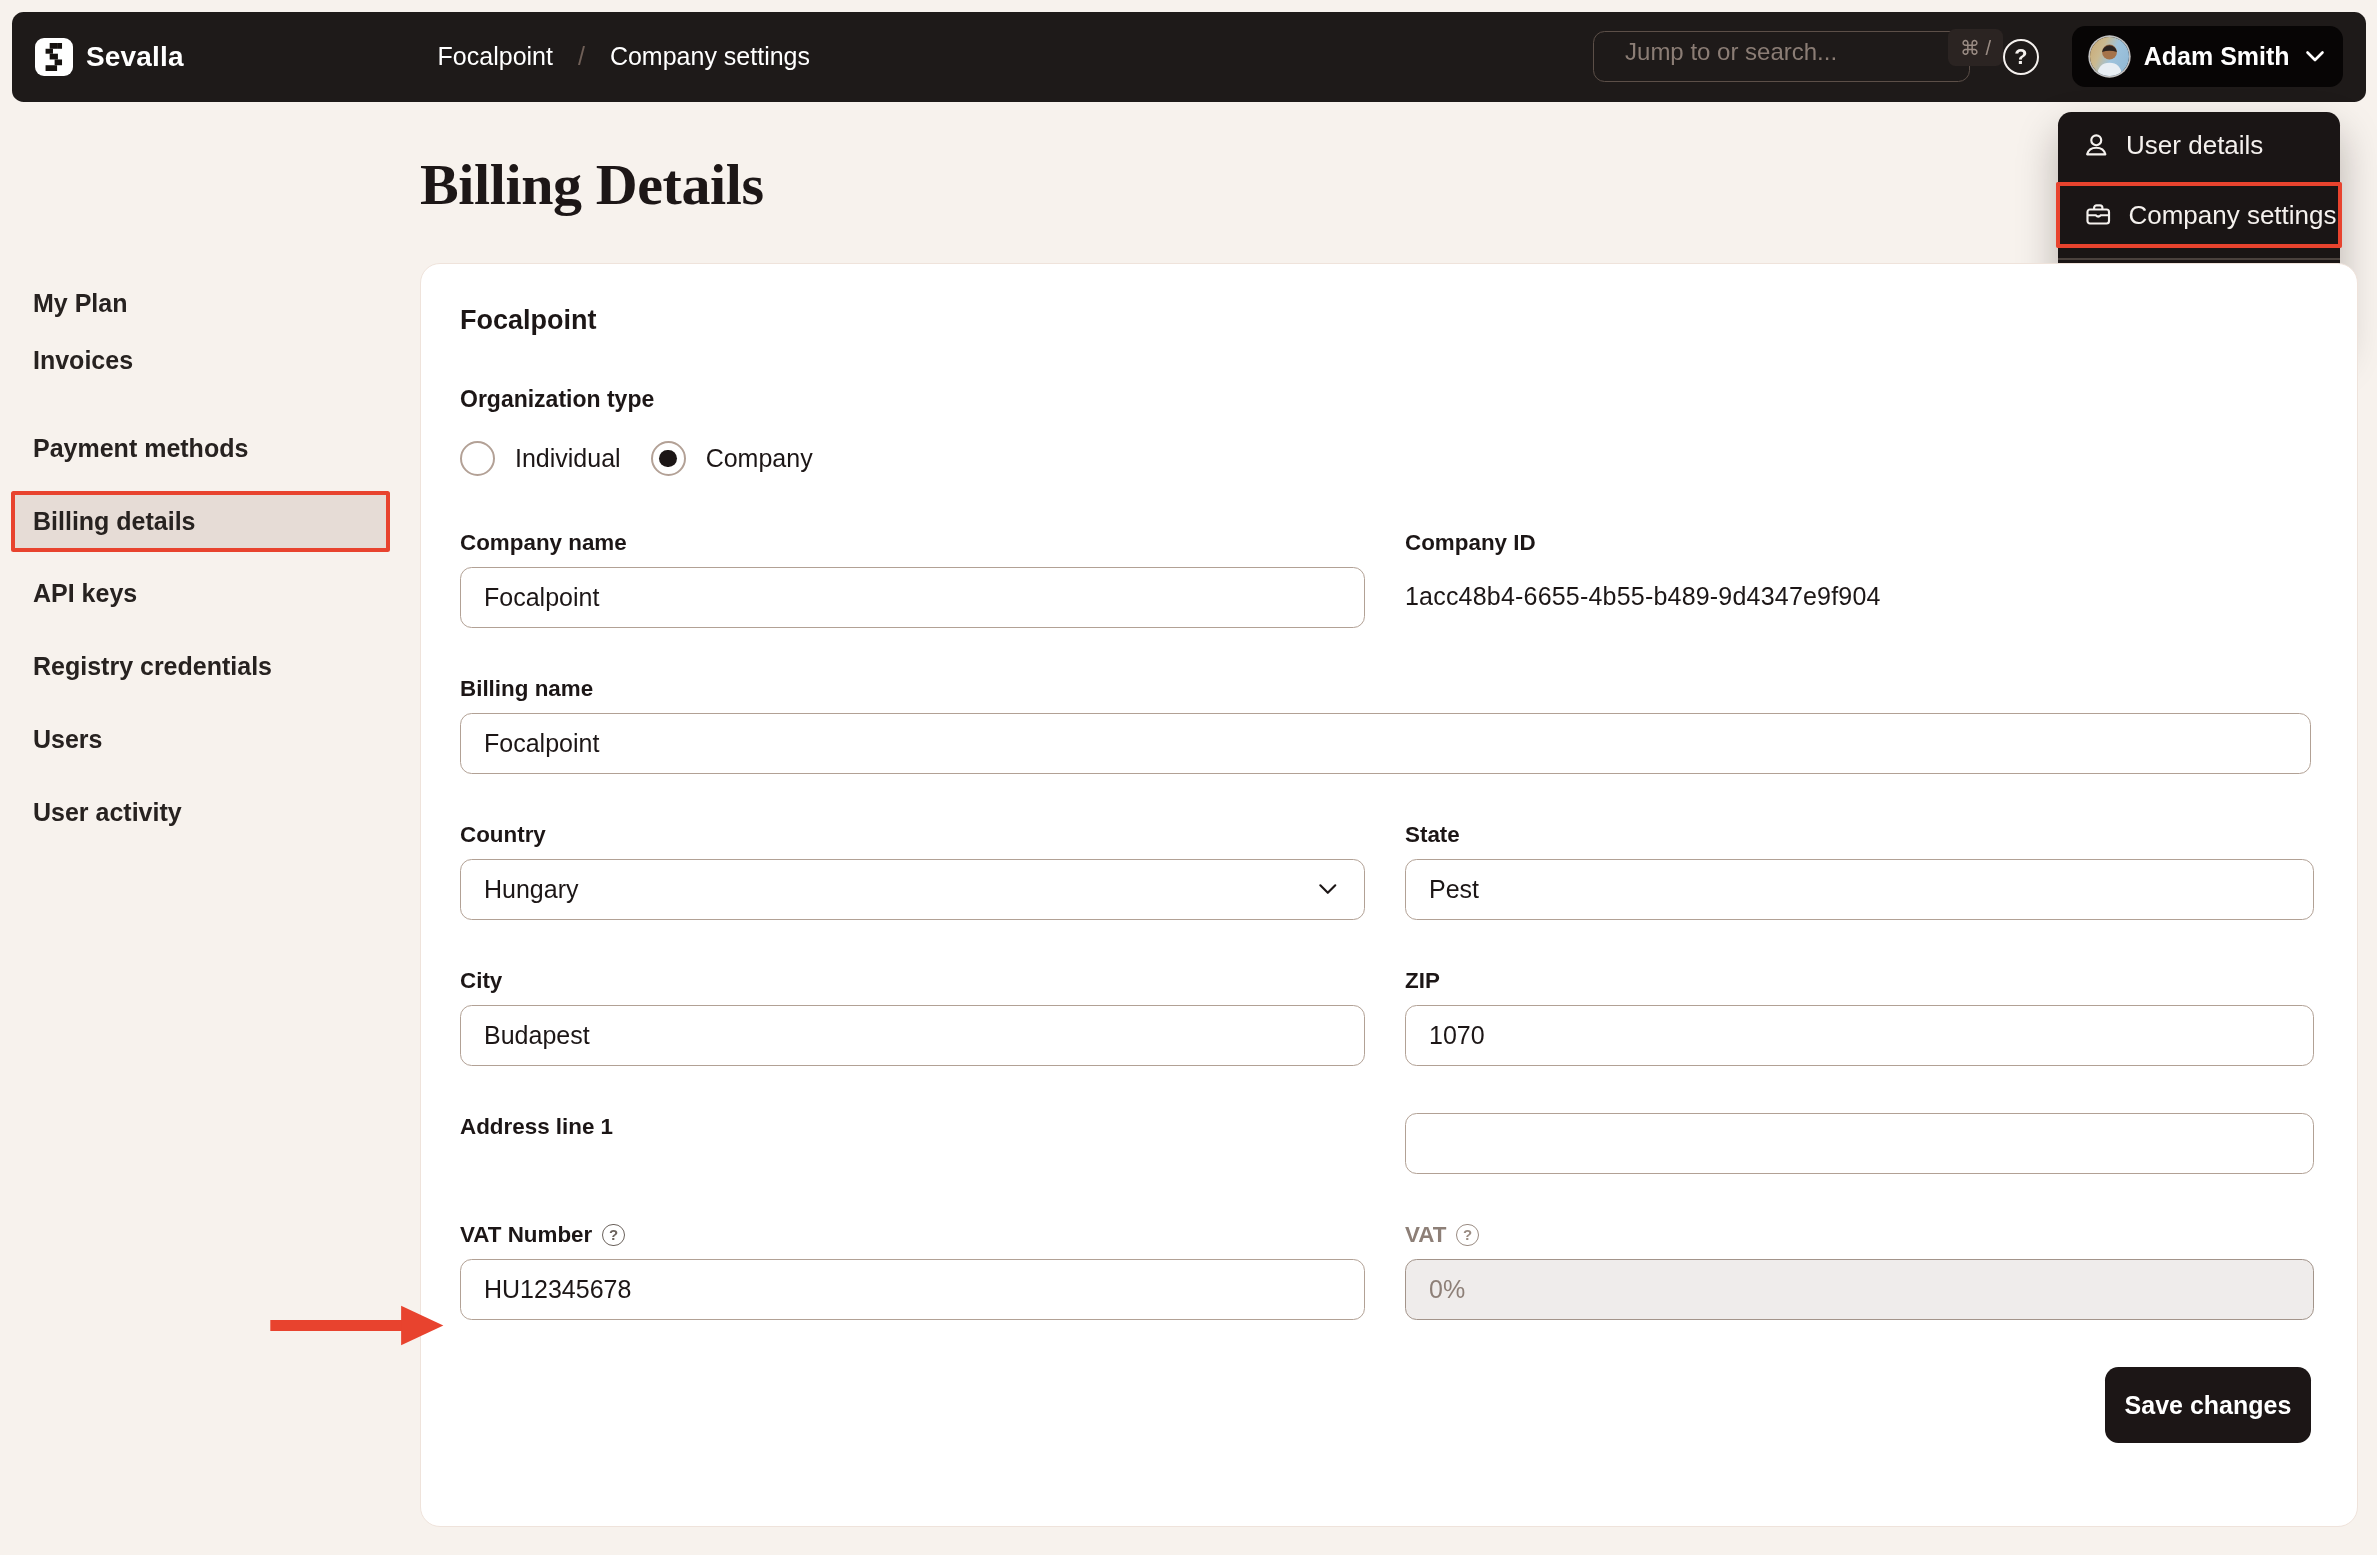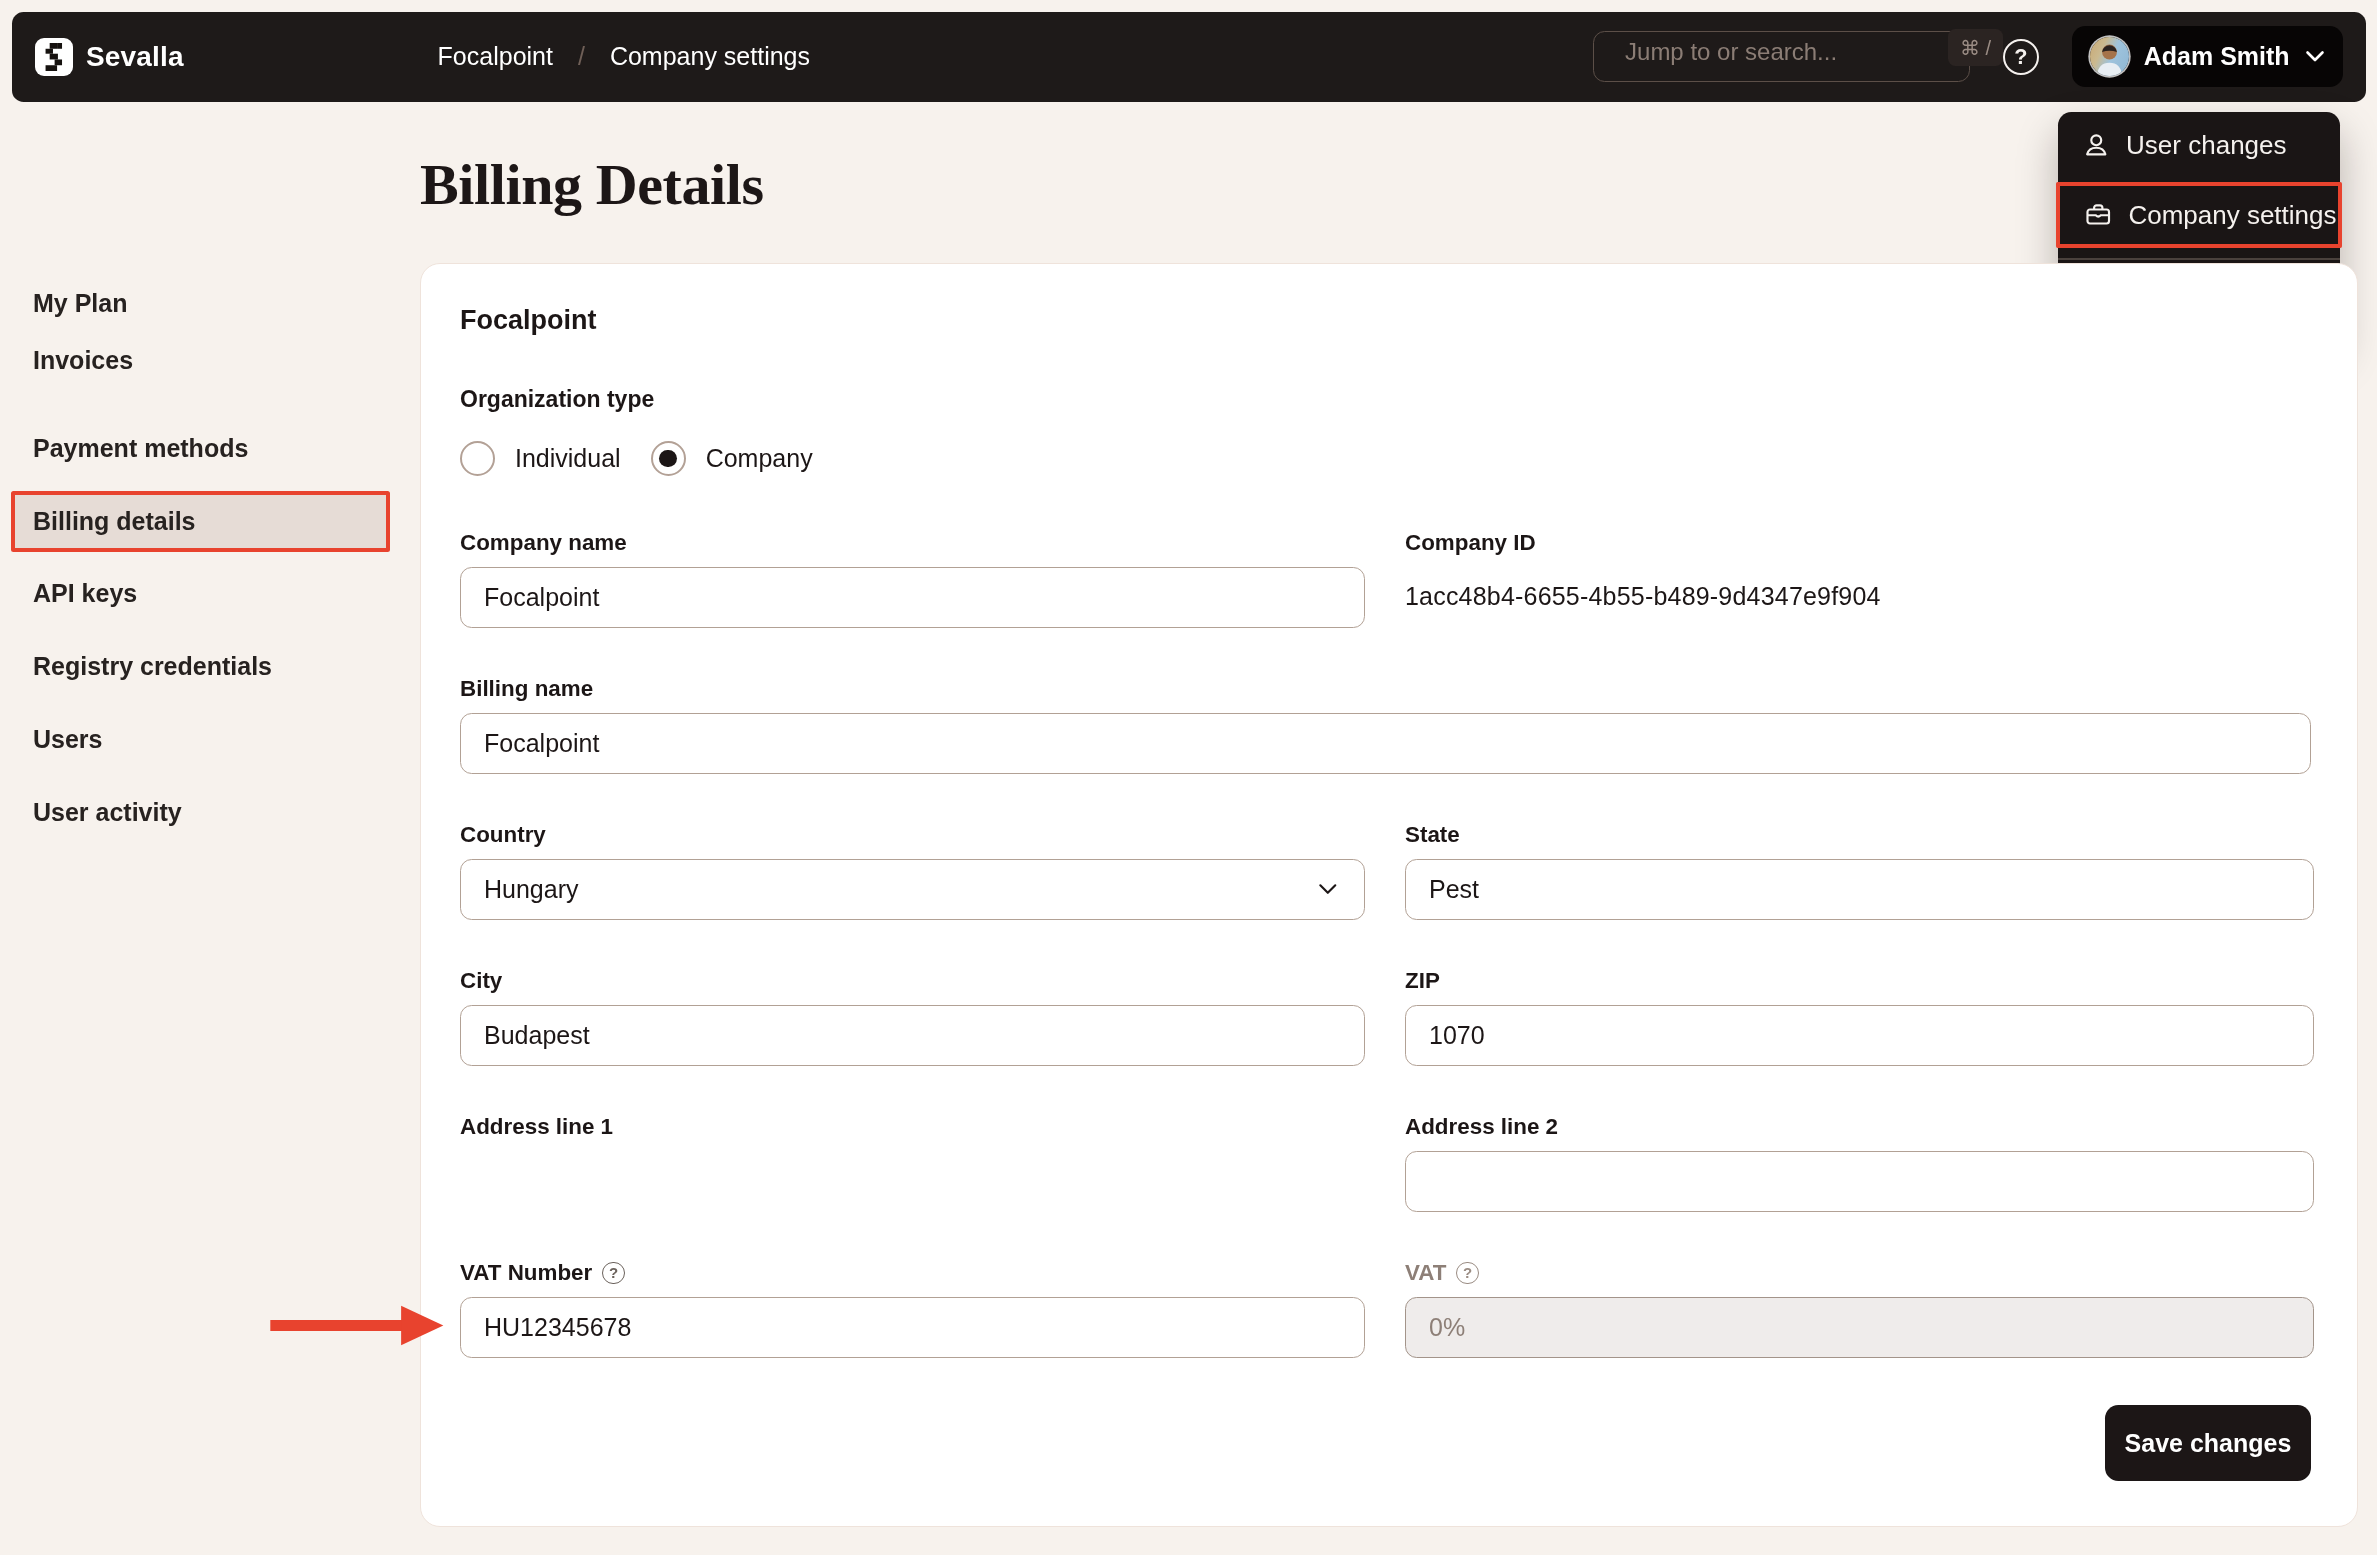--- a/index.html
+++ b/index.html
@@ -197,21 +197,21 @@
     </div>
   </div>
 </header>
 
 <div class="dropdown">
   <div class="menu-item mi-1">
     <svg width="26.5" height="26.5" viewBox="0 0 32 32">
       <circle cx="16" cy="10" r="6" fill="none" stroke="#f5f1ee" stroke-width="2.6"></circle>
       <path d="M5 27 q2 -8 11 -8 q9 0 11 8z" fill="none" stroke="#f5f1ee" stroke-width="2.6" stroke-linejoin="round"></path>
     </svg>
-    <span>User changes</span>
+    <span>User details</span>
   </div>
 
   <div class="mi-2-box">
     <div class="menu-item mi-2">
       <svg width="26.5" height="26.5" viewBox="0 0 32 32">
         <rect x="3" y="9" width="26" height="17" rx="3" fill="none" stroke="#f5f1ee" stroke-width="2.6"></rect>
         <path d="M11 9 V7 a3 3 0 0 1 3 -3 h4 a3 3 0 0 1 3 3 V9" fill="none" stroke="#f5f1ee" stroke-width="2.6"></path>
         <path d="M3 16 h10 q3 3 6 0 h10" fill="none" stroke="#f5f1ee" stroke-width="2.6"></path>
       </svg>
       <span>Company settings</span>
@@ -300,21 +300,20 @@
       <div class="f-label">ZIP</div>
       <input class="t-input" type="text" value="1070" style="">
     </div>
   </div>
 
   <div class="grid-row">
     <div>
       <div class="f-label">Address line 1</div>
     </div>
     <div>
-      <div class="f-label">Address line 2</div>
       <input class="t-input" type="text" value="" style="">
     </div>
   </div>
 
   <div class="grid-row">
     <div>
       <div class="f-label">
         <span>VAT Number</span>
         <span class="q-icon">?</span>
       </div>

